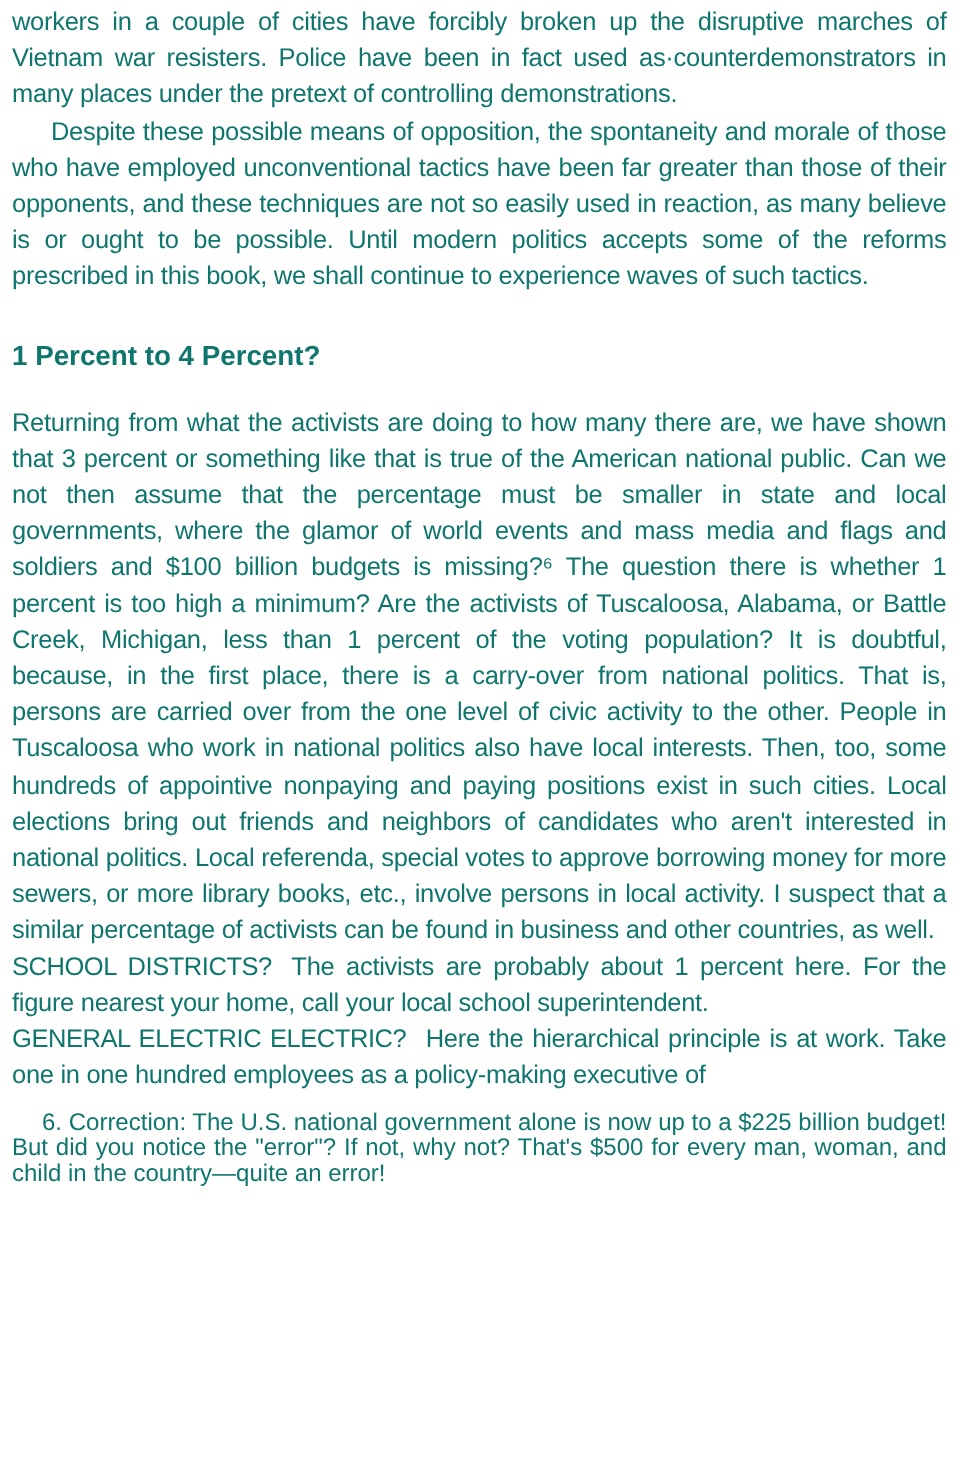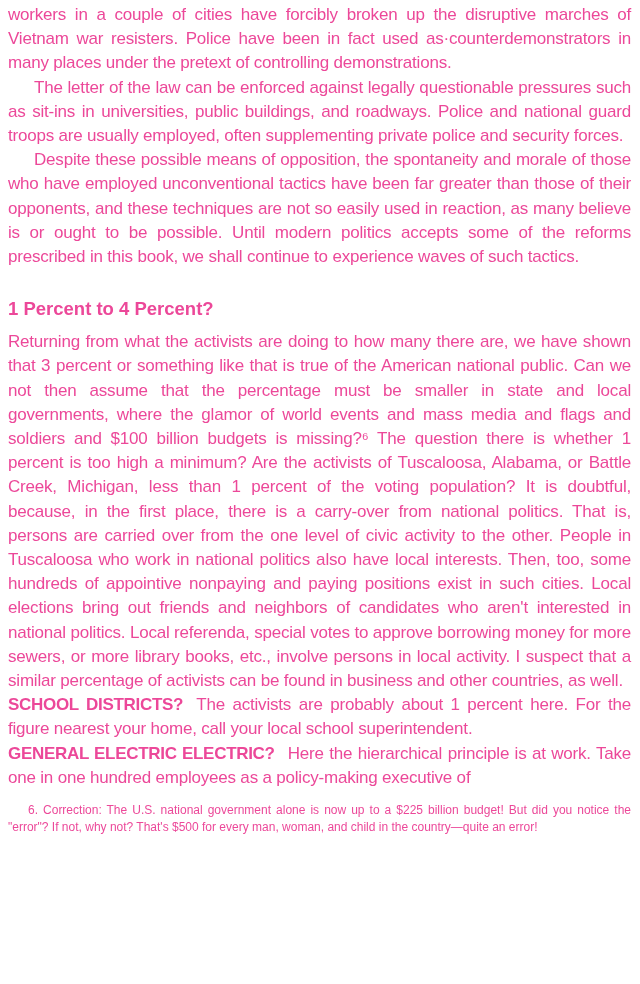--- a/index.html
+++ b/index.html
@@ -7,63 +7,62 @@
     padding: 0;
     background: #ffffff;
   }
   .page {
     position: relative;
     width: 640px;
     height: 984px;
     box-sizing: border-box;
     padding: 3px 9px 0 8px;
     background: #ffffff;
-    color: #ec4899;
+    color: #0f766e;
     font-family: "Liberation Sans", sans-serif;
     font-size: 17px;
     line-height: 24.2px;
     letter-spacing: -0.2px;
     overflow: hidden;
   }
   .body-para {
     margin: 0;
     text-align: justify;
   }
   .body-para.indent {
     text-indent: 26px;
   }
   .section-heading {
     font-size: 18.5px;
     font-weight: 700;
     letter-spacing: 0;
     line-height: 24px;
-    margin: 28px 0 9px 0;
+    margin: 28px 0 21px 0;
   }
   .runin-label {
-    font-weight: 700;
+    font-weight: 400;
     letter-spacing: -0.3px;
     padding-right: 13px;
   }
   .footnote {
     margin: 12px 0 0 0;
-    font-size: 12px;
+    font-size: 16px;
     line-height: 16.8px;
     letter-spacing: 0;
     text-align: justify;
     text-indent: 20px;
   }
 </style>
 </head>
 <body>
 
 <div class="page">
 
   <p class="body-para">workers in a couple of cities have forcibly broken up the disruptive marches of Vietnam war resisters. Police have been in fact used as·counterdemonstrators in many places under the pretext of controlling demonstrations.</p>
 
-  <p class="body-para indent">The letter of the law can be enforced against legally questionable pressures such as sit-ins in universities, public buildings, and roadways. Police and national guard troops are usually employed, often supplementing private police and security forces.</p>
 
 
   <p class="body-para indent">Despite these possible means of opposition, the spontaneity and morale of those who have employed unconventional tactics have been far greater than those of their opponents, and these techniques are not so easily used in reaction, as many believe is or ought to be possible. Until modern politics accepts some of the reforms prescribed in this book, we shall continue to experience waves of such tactics.</p>
 
   <h2 class="section-heading">1 Percent to 4 Percent?</h2>
 
   <p class="body-para">Returning from what the activists are doing to how many there are, we have shown that 3 percent or something like that is true of the American national public. Can we not then assume that the percentage must be smaller in state and local governments, where the glamor of world events and mass media and flags and soldiers and $100 billion budgets is missing?⁶ The question there is whether 1 percent is too high a minimum? Are the activists of Tuscaloosa, Alabama, or Battle Creek, Michigan, less than 1 percent of the voting population? It is doubtful, because, in the first place, there is a carry-over from national politics. That is, persons are carried over from the one level of civic activity to the other. People in Tuscaloosa who work in national politics also have local interests. Then, too, some hundreds of appointive nonpaying and paying positions exist in such cities. Local elections bring out friends and neighbors of candidates who aren't interested in national politics. Local referenda, special votes to approve borrowing money for more sewers, or more library books, etc., involve persons in local activity. I suspect that a similar percentage of activists can be found in business and other countries, as well.</p>
 
   <p class="body-para"><span class="runin-label">SCHOOL DISTRICTS?</span><span>The activists are probably about 1 percent here. For the figure nearest your home, call your local school superintendent.</span></p>
 

